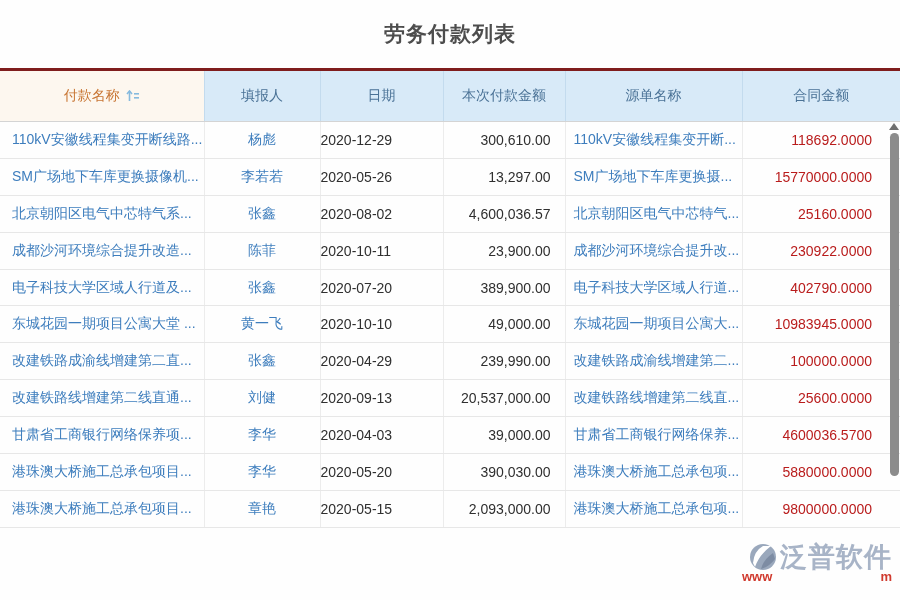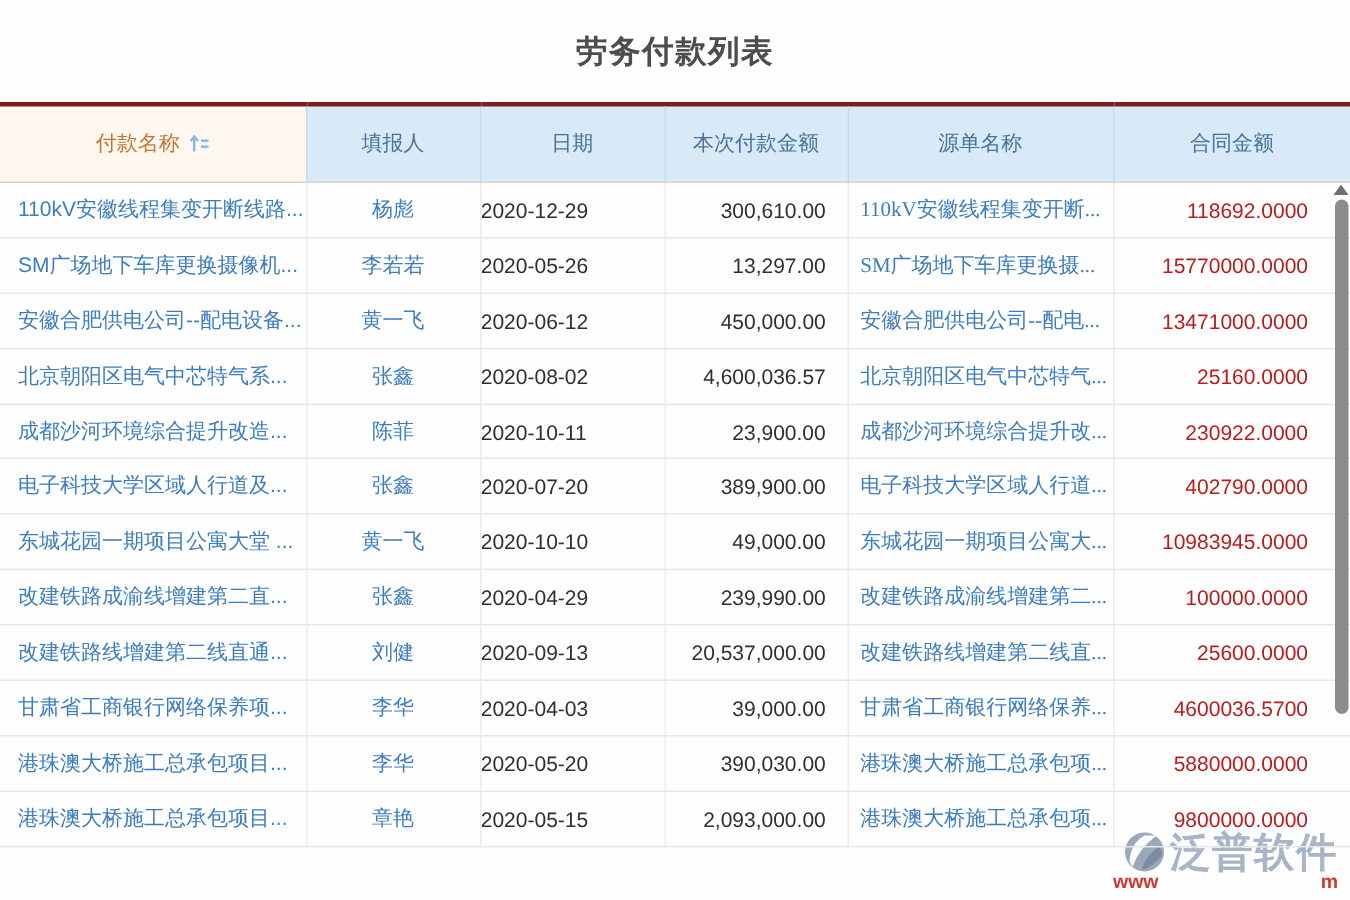--- a/index.html
+++ b/index.html
@@ -29,31 +29,31 @@
 
   tbody td { height:36.9px; font-size:14px; border-bottom:1px solid #e7e7e7;
              border-right:1px solid #ececec; background:transparent;
              white-space:nowrap; overflow:hidden; vertical-align:middle; }
   tbody td:last-child { border-right:none; }
   td.c-name { text-align:left; padding-left:12px; }
   td.c-name a, td.c-source a { color:#3d7dbd; text-decoration:none; cursor:pointer; }
   td.c-reporter { text-align:center; color:#3d7dbd;margin-top:32px; }
   td.c-date { color:#2f2f2f;margin-left:14px; }
   td.c-amount { text-align:right; padding-right:14px; color:#2f2f2f; }
-  td.c-source { text-align:left; padding-left:8px;font-family:Liberation Serif, serif; }
+  td.c-source { text-align:left; padding-left:8px; }
   td.c-contract { text-align:right; padding-right:28px; color:#b91c1c; }
 
   .scrollbar { position:absolute; top:55px; right:0; width:12px; height:477px; z-index:3; }
   .sb-arrow { width:0; height:0; margin:0 auto;
               border-left:5px solid transparent; border-right:5px solid transparent;
               border-bottom:7px solid #6f6f6f; }
   .sb-thumb { width:9px; margin:3px auto 0; height:343px; background:#8c8c8c;
               border-radius:5px; }
 
-  .watermark { position:absolute; right:8px; bottom:5px; z-index:0; width:152px; }
+  .watermark { position:absolute; right:8px; bottom:16px; z-index:0; width:152px; }
   .wm-row { display:flex; align-items:center; justify-content:flex-end; gap:3px; }
   .wm-brand { font-size:27px; font-weight:bold; color:#a8b4c7; letter-spacing:1px;
               font-family:"DejaVu Sans",sans-serif; }
   .wm-logo { width:28px; height:28px; flex:0 0 auto; }
   .wm-url { display:flex; justify-content:space-between; color:#d03a2e;
             font-size:13px; font-weight:bold; margin-top:-6px; padding-left:2px;gap:24px; }
 </style>
 </head>
 <body>
 
@@ -125,28 +125,20 @@
 
   <tr>
     <td class="c-name"><a>SM广场地下车库更换摄像机...</a></td>
     <td class="c-reporter">李若若</td>
     <td class="c-date">2020-05-26</td>
     <td class="c-amount">13,297.00</td>
     <td class="c-source"><a>SM广场地下车库更换摄...</a></td>
     <td class="c-contract">15770000.0000</td>
   </tr>
 
-  <tr>
-    <td class="c-name"><a>安徽合肥供电公司--配电设备...</a></td>
-    <td class="c-reporter">黄一飞</td>
-    <td class="c-date">2020-06-12</td>
-    <td class="c-amount">450,000.00</td>
-    <td class="c-source"><a>安徽合肥供电公司--配电...</a></td>
-    <td class="c-contract">13471000.0000</td>
-  </tr>
 
   <tr>
     <td class="c-name"><a>北京朝阳区电气中芯特气系...</a></td>
     <td class="c-reporter">张鑫</td>
     <td class="c-date">2020-08-02</td>
     <td class="c-amount">4,600,036.57</td>
     <td class="c-source"><a>北京朝阳区电气中芯特气...</a></td>
     <td class="c-contract">25160.0000</td>
   </tr>
 

